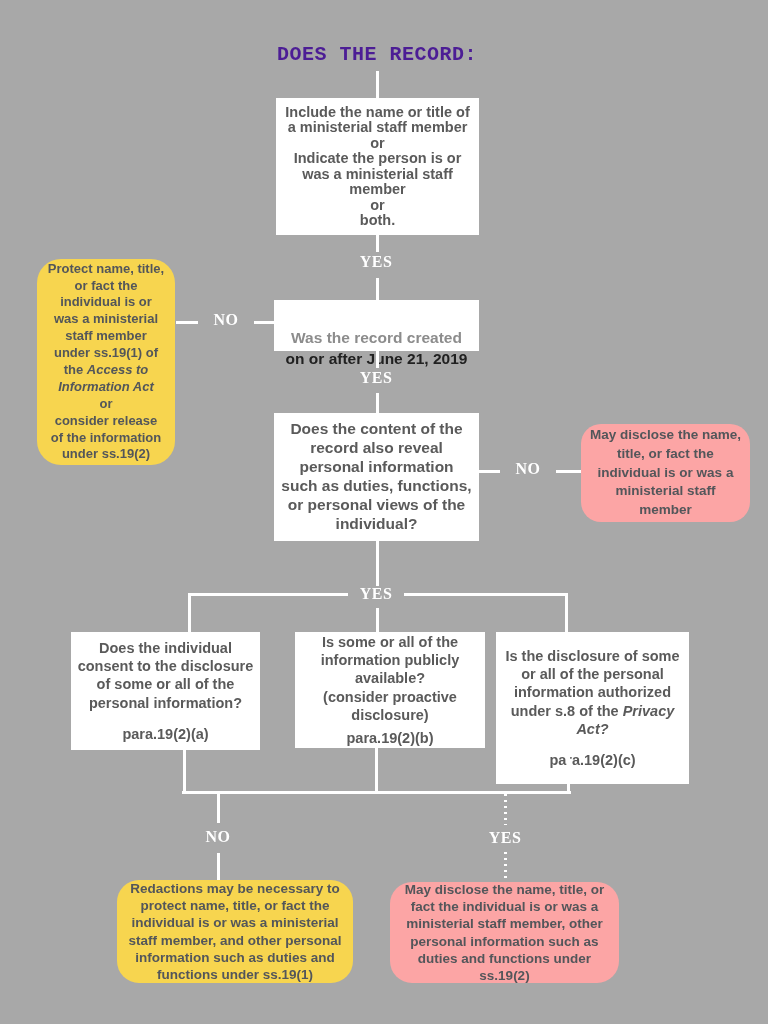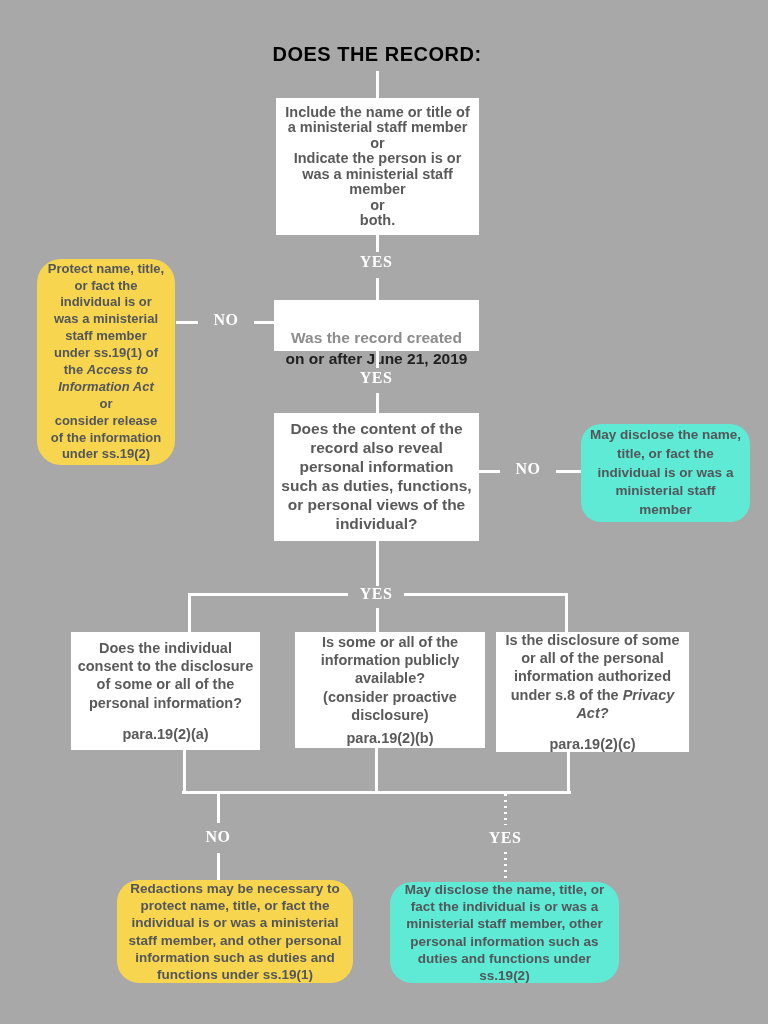--- a/index.html
+++ b/index.html
@@ -13,37 +13,37 @@
   .wbox{
     position:absolute;background:#FFFFFF;color:#5A5A5A;font-weight:700;
     text-align:center;display:flex;flex-direction:column;justify-content:center;
     align-items:center;box-sizing:border-box;
   }
   .obox{
     position:absolute;color:#53565A;font-weight:700;text-align:center;
     display:flex;flex-direction:column;justify-content:center;box-sizing:border-box;
   }
   .yellow{background:#F7D54F;}
-  .blue{background:#5eead4;}
+  .blue{background:#fca5a5;}
   .lab{position:absolute;color:#FFFFFF;font-weight:700;font-size:16px;
        letter-spacing:.5px;text-align:center;font-family:Liberation Serif, serif;}
   .title{
     position:absolute;left:0;top:43px;width:754px;text-align:center;
-    color:#000000;font-weight:700;font-size:20px;letter-spacing:.5px;
+    color:#4c1d95;font-weight:700;font-size:20px;letter-spacing:.5px;font-family:Liberation Mono, monospace;
   }
   #box1{left:276px;top:98px;width:203px;height:137px;font-size:14.5px;line-height:1.07;padding:0 8px;}
   #box2{left:274px;top:300px;width:205px;height:51px;font-size:15.5px;line-height:1.35;}
   #box2 .muted{color:#8C8C8C;margin-top:47px;}
   #box2 .dark{color:#212121;}
   #box3{left:274px;top:413px;width:205px;height:128px;font-size:15.5px;line-height:1.22;padding:0 6px;}
   #yellow1{left:37px;top:259px;width:138px;height:206px;font-size:13px;line-height:1.3;padding:0 10px;border-radius:24px;}
   #blue1{left:581px;top:424px;width:169px;height:98px;font-size:13.5px;line-height:1.38;padding:0 8px;border-radius:20px;}
   #boxA{left:71px;top:632px;width:189px;height:118px;font-size:14.5px;line-height:1.26;padding:0 2px;}
   #boxB{left:295px;top:632px;width:190px;height:116px;font-size:14.5px;line-height:1.26;padding:0 4px;}
-  #boxC{left:496px;top:632px;width:193px;height:120px;font-size:14.5px;line-height:1.26;padding:0 4px;}
+  #boxC{left:496px;top:632px;width:193px;height:152px;font-size:14.5px;line-height:1.26;padding:0 4px;}
   #yellow2{left:102px;top:880px;width:236px;height:103px;font-size:13.5px;line-height:1.27;padding:0 8px;border-radius:22px;margin-left:15px;}
   #blue2{left:390px;top:882px;width:229px;height:101px;font-size:13.5px;line-height:1.28;padding:0 10px;border-radius:22px;}
   .ref{margin-top:13px;}
   .ref-sm{margin-top:5px;}
   em{font-style:italic;}
 </style>
 </head>
 <body>
 
 <div class="stage">

